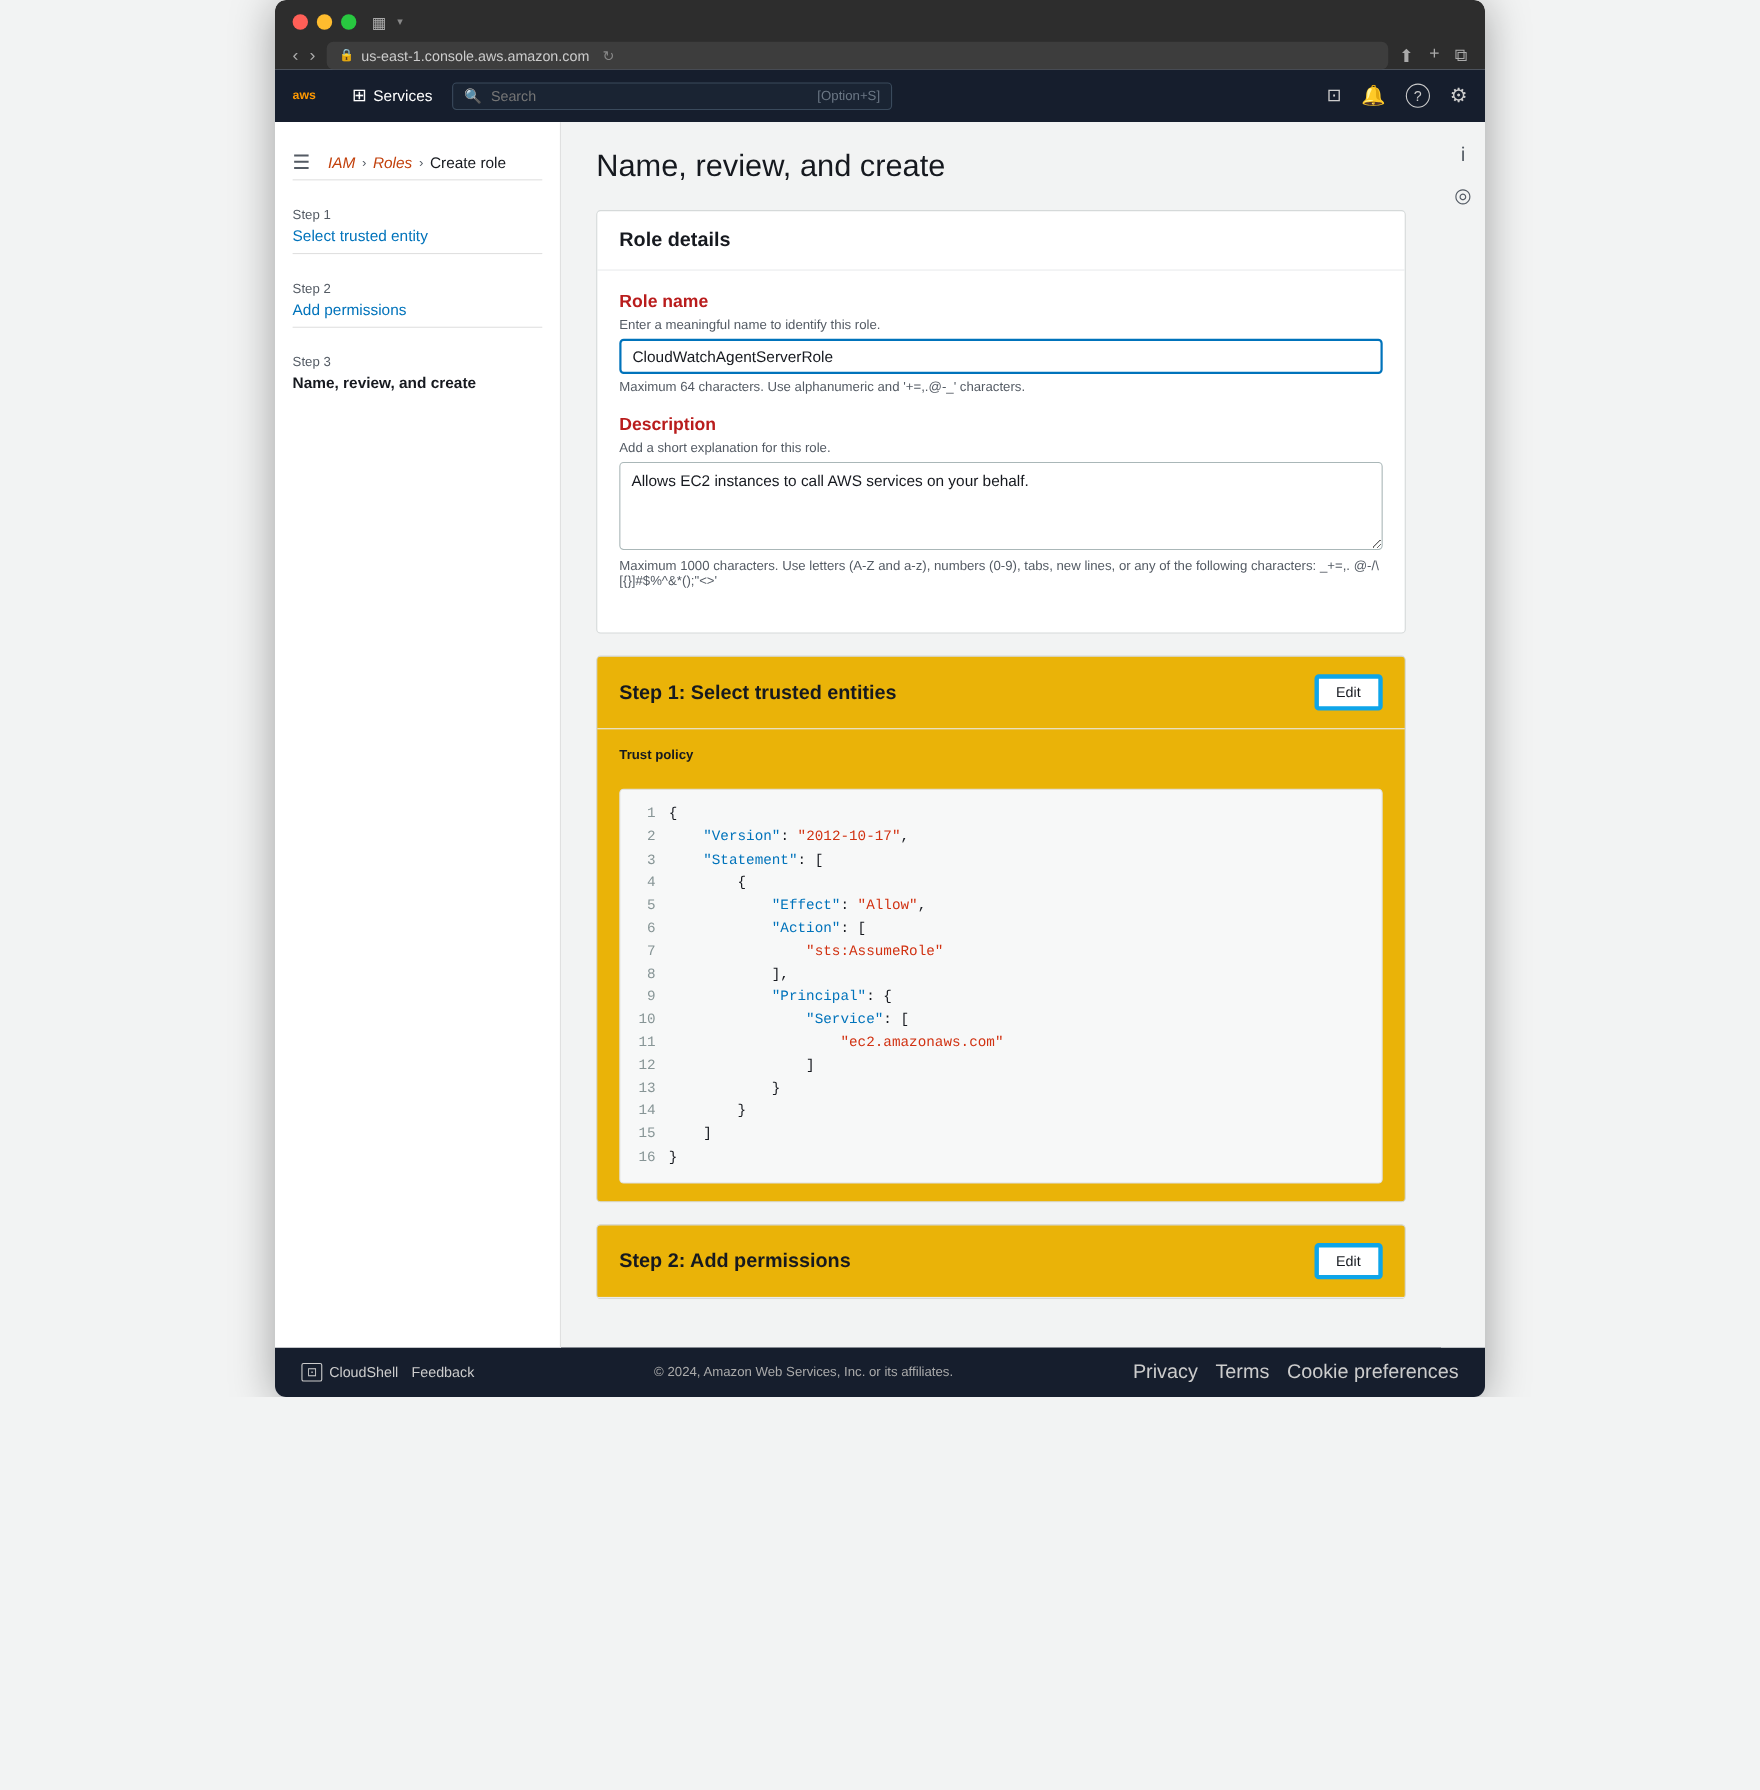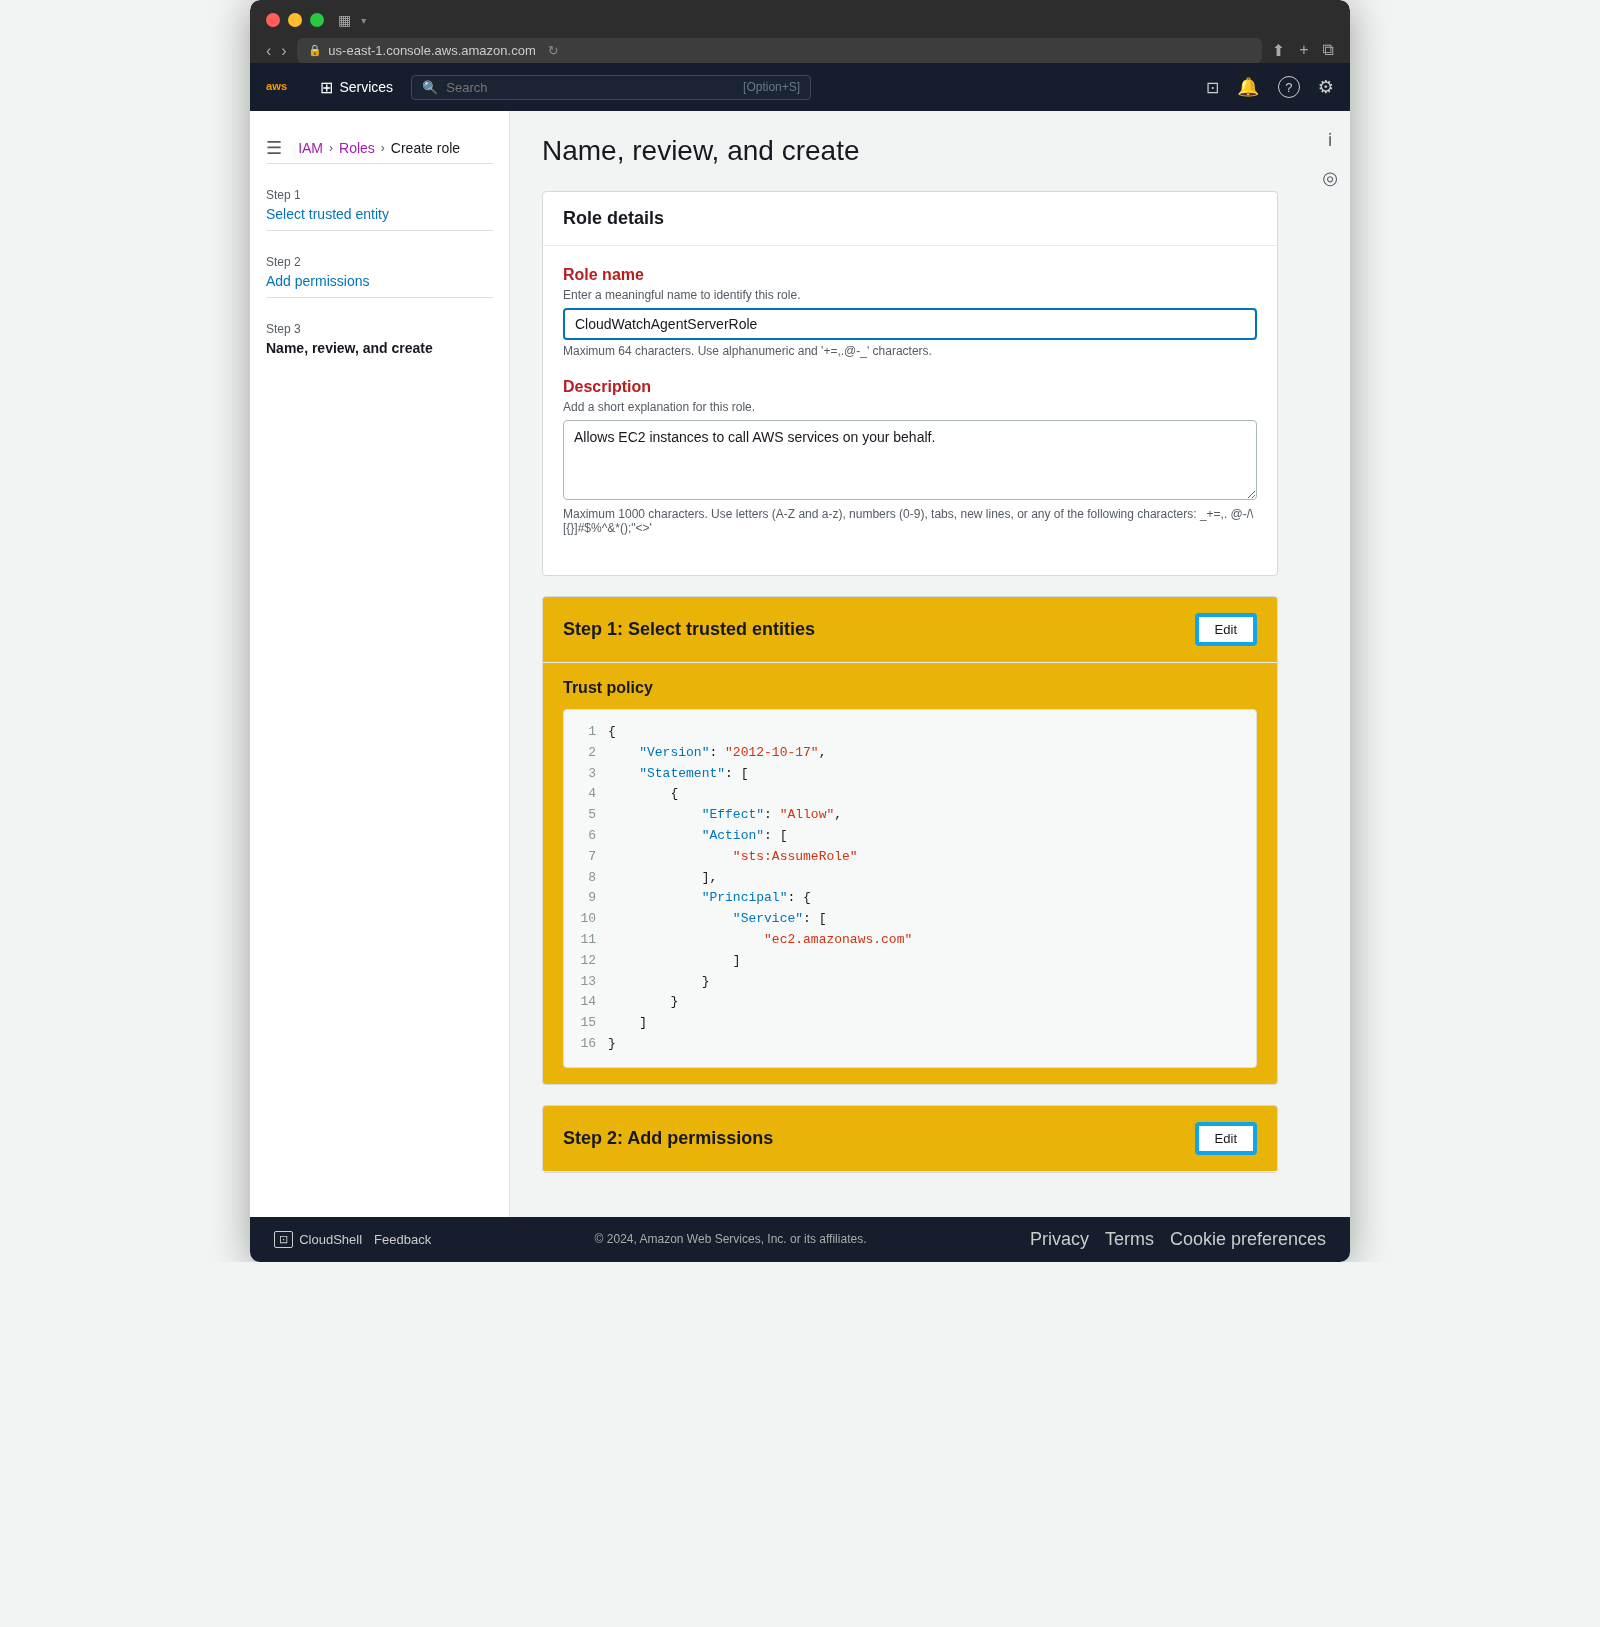--- a/index.html
+++ b/index.html
@@ -130,22 +130,23 @@
       padding: 16px 0;
     }
     .breadcrumb {
       display: flex;
       align-items: center;
       gap: 6px;
       padding: 8px 16px 16px;
       font-size: 14px;
     }
     .breadcrumb a {
-      color: #a21caf;
+      color: #c2410c;
       text-decoration: none;
+      font-style: italic;
     }
     .breadcrumb-sep { color: #545b64; font-size: 12px; }
     .breadcrumb-current { color: #16191f; }
     .sidebar-divider { border: none; border-top: 1px solid #e0e0e0; margin: 0 16px 16px; }
     .sidebar-step {
       padding: 8px 16px;
     }
     .sidebar-step-label {
       font-size: 12px;
       color: #545b64;
@@ -264,23 +265,23 @@
       font-size: 13px;
       color: #16191f;
       cursor: pointer;
     }
 
     
     .trust-policy-section {
       padding: 16px 20px;
     }
     .trust-policy-title {
-      font-size: 16px;
+      font-size: 12px;
       font-weight: 600;
-      margin-bottom: 12px;
+      margin-bottom: 24px;
       color: #16191f;
     }
     .code-block {
       background: #f7f8f8;
       border: 1px solid #e0e0e0;
       border-radius: 4px;
       padding: 12px;
       font-family: "Courier New", Courier, monospace;
       font-size: 13px;
       line-height: 1.6;

